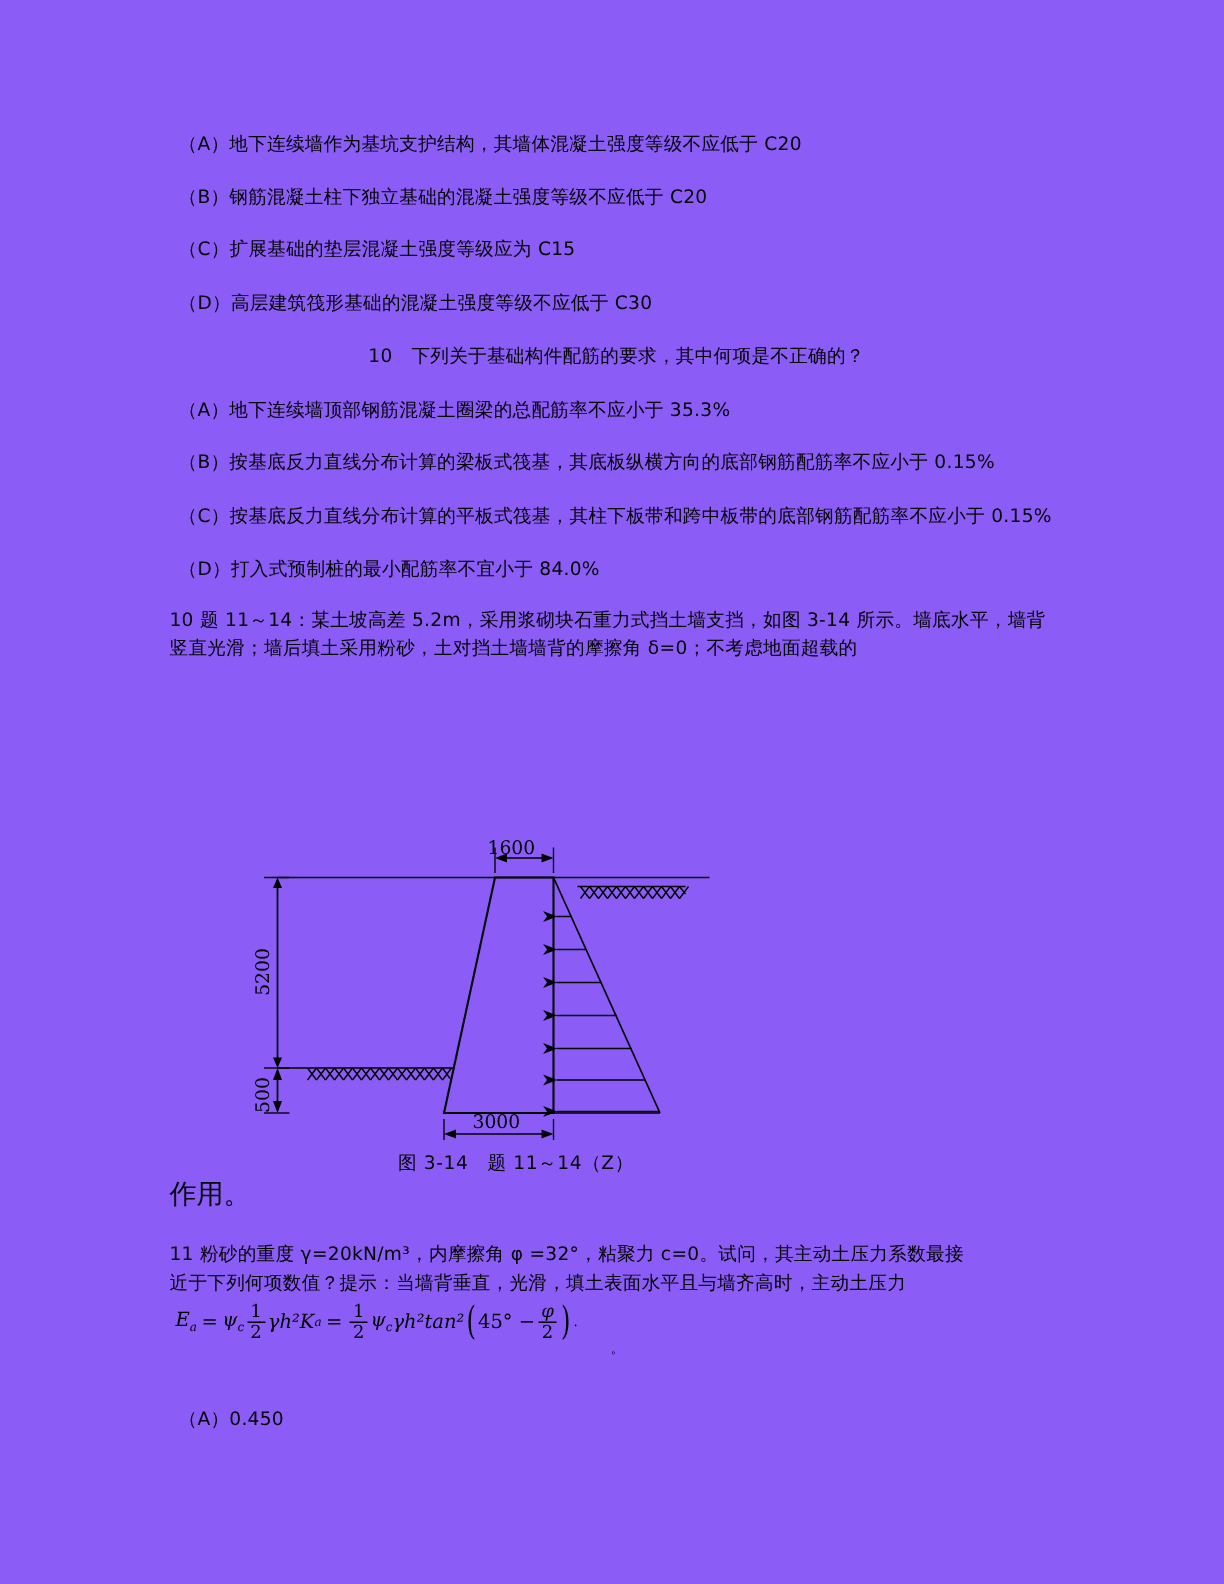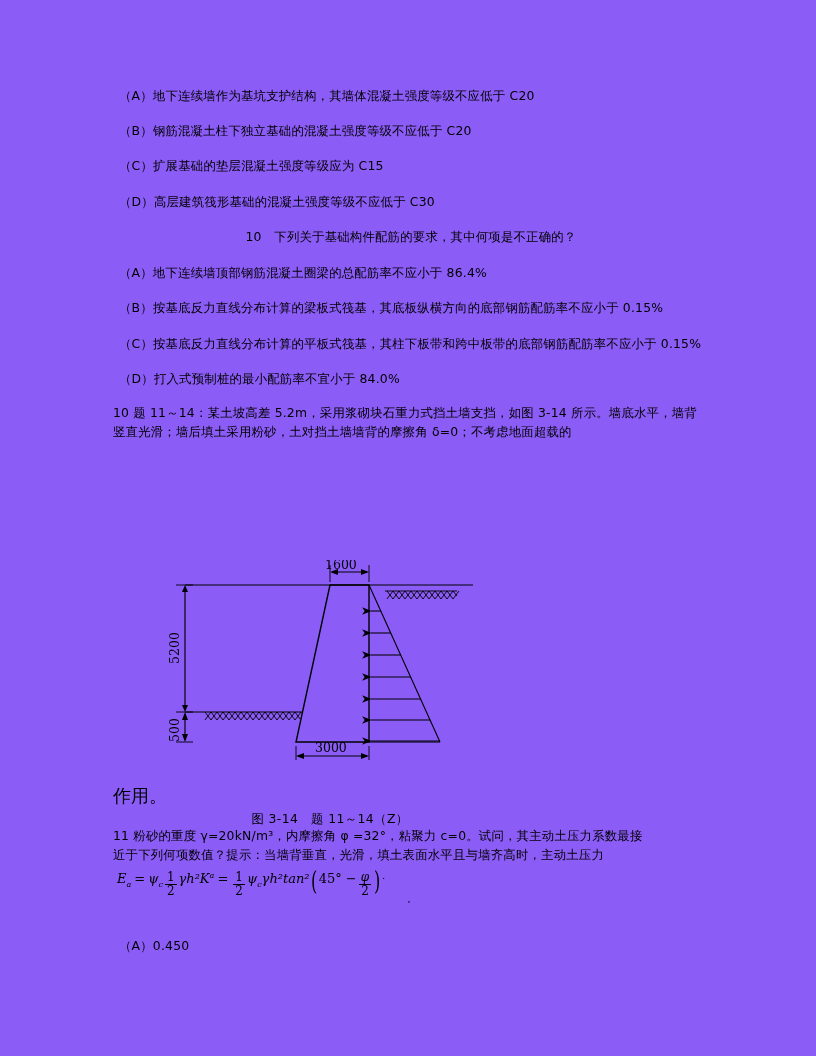--- a/index.html
+++ b/index.html
@@ -56,25 +56,24 @@
     height: 240px;
     text-decoration: underline;
   }
   .figure-svg {
     position: absolute;
     left: 0;
     top: 0;
   }
   .caption-row {
     position: absolute;
-    left: 2px;
+    left: 16px;
     top: 204px;
     width: 430px;
     text-align: center;
-    margin-top: 44px;
   }
   .after-fig {
     position: absolute;
     left: 113px;
     top: 784px;
     font-size: 18px;
   }
 
   
   .lower {
@@ -86,20 +85,21 @@
   .formula-wrap {
     margin: 4px 0 6px 4px;
     height: 44px;
     position: relative;
   }
   .formula {
     font-family: "DejaVu Serif", "Liberation Serif", serif;
     font-style: italic;
     font-size: 13px;
     display: inline-flex;
+    align-items: center;
     white-space: nowrap;
   }
   .formula .up { font-style: italic; }
   .frac {
     display: inline-flex;
     flex-direction: column;
     align-items: center;
     justify-content: center;
     vertical-align: middle;
     margin: 0 2px;
@@ -139,21 +139,21 @@
 
   <div class="content">
 
     <p class="para opt">（A）地下连续墙作为基坑支护结构，其墙体混凝土强度等级不应低于 C20</p>
     <p class="para opt">（B）钢筋混凝土柱下独立基础的混凝土强度等级不应低于 C20</p>
     <p class="para opt">（C）扩展基础的垫层混凝土强度等级应为 C15</p>
     <p class="para opt">（D）高层建筑筏形基础的混凝土强度等级不应低于 C30</p>
 
     <p class="para q-head">10　下列关于基础构件配筋的要求，其中何项是不正确的？</p>
 
-    <p class="para opt">（A）地下连续墙顶部钢筋混凝土圈梁的总配筋率不应小于 86.4%</p>
+    <p class="para opt">（A）地下连续墙顶部钢筋混凝土圈梁的总配筋率不应小于 35.3%</p>
     <p class="para opt">（B）按基底反力直线分布计算的梁板式筏基，其底板纵横方向的底部钢筋配筋率不应小于 0.15%</p>
     <p class="para opt">（C）按基底反力直线分布计算的平板式筏基，其柱下板带和跨中板带的底部钢筋配筋率不应小于 0.15%</p>
     <p class="para opt tight">（D）打入式预制桩的最小配筋率不宜小于 84.0%</p>
 
     <p class="para">10 题 11～14：某土坡高差 5.2m，采用浆砌块石重力式挡土墙支挡，如图 3-14 所示。墙底水平，墙背竖直光滑；墙后填土采用粉砂，土对挡土墙墙背的摩擦角 δ=0；不考虑地面超载的</p>
   </div>
 
   <div class="figure-block">
     <svg class="figure-svg" width="596" height="200" viewBox="0 0 596 200">
       <defs>

